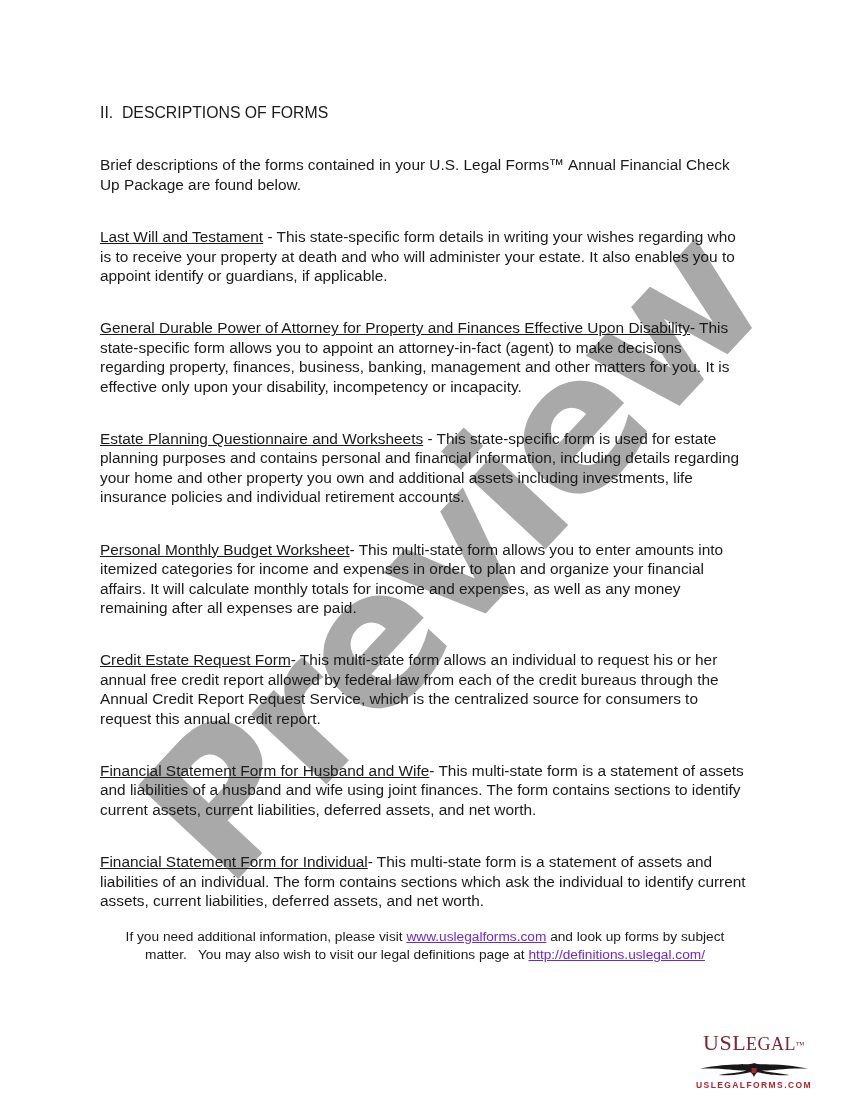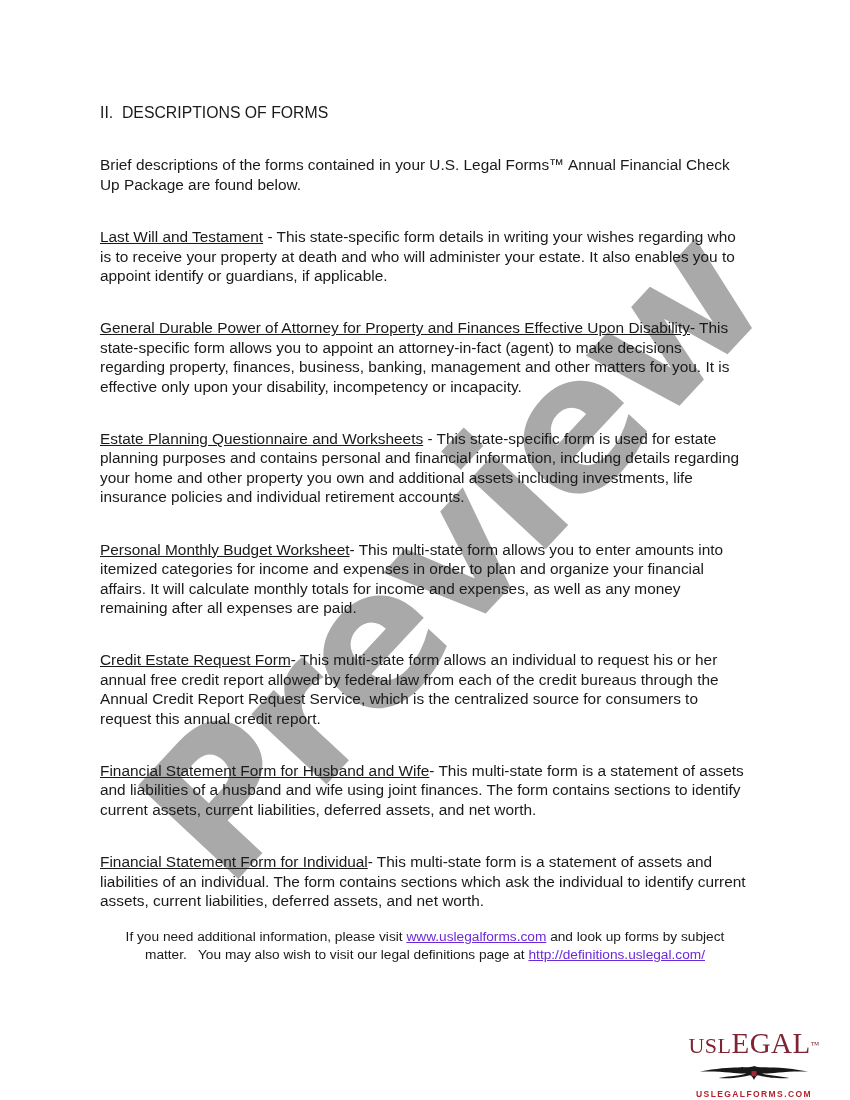--- a/index.html
+++ b/index.html
@@ -72,25 +72,25 @@
     z-index: 2;
   }
   .logo-title {
     font-family: "Liberation Serif", serif;
     color: #7e2433;
     font-weight: normal;
     line-height: 30px;
     white-space: nowrap;
   }
   .logo-big { font-size: 22px; letter-spacing: 0.5px; }
-  .logo-small { font-size: 29px; letter-spacing: 0.5px; }
+  .logo-small { font-size: 18px; letter-spacing: 0.5px; }
   .logo-tm { font-size: 9px; vertical-align: top; position: relative; top: 2px; color: #7e2433; }
   .logo-eagle { margin-top: 1px; line-height: 0; }
   .logo-site {
-    margin-top: 8px;
+    margin-top: 2px;
     color: #b5222d;
     font-size: 8.5px;
     font-weight: bold;
     letter-spacing: 1.4px;
     white-space: nowrap;
   }
 </style>
 </head>
 <body>
 

